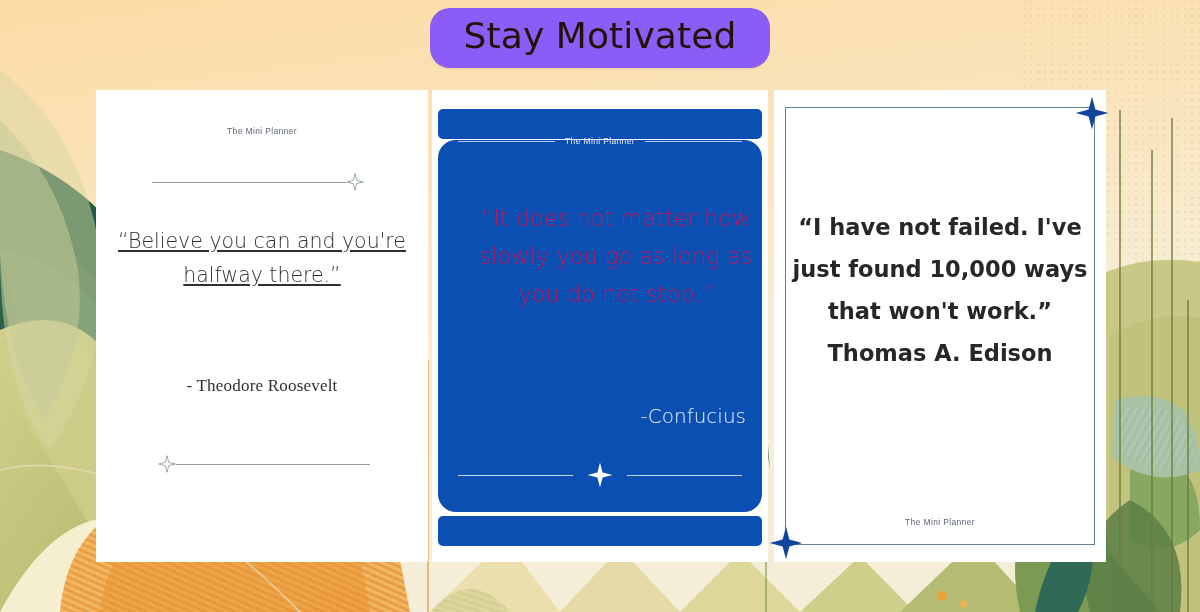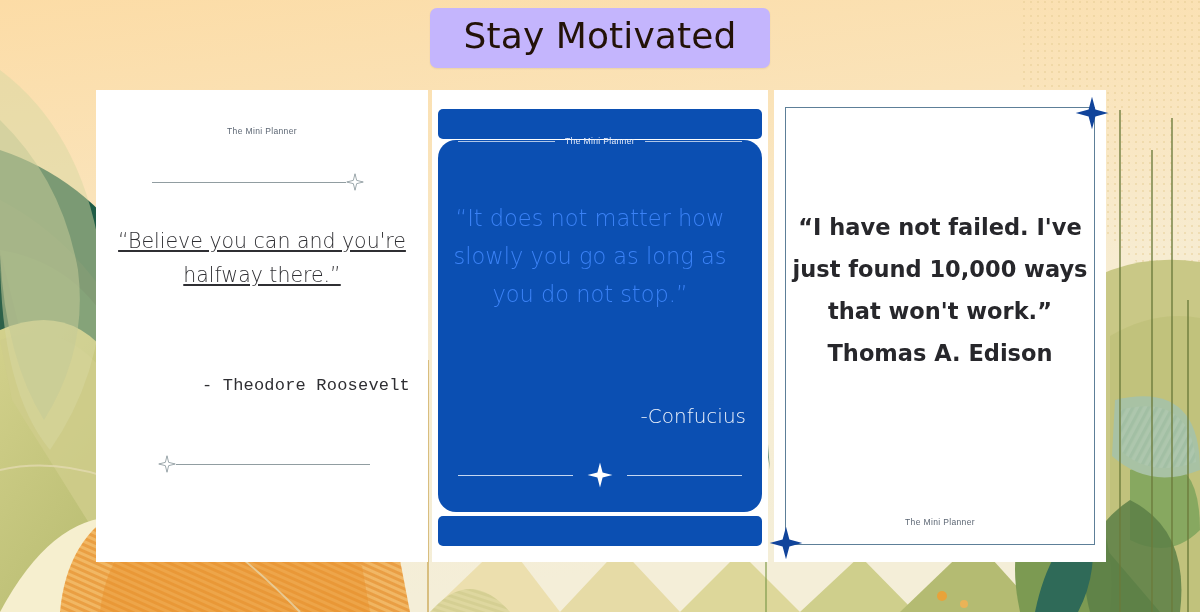--- a/index.html
+++ b/index.html
@@ -13,22 +13,22 @@
 
   
   #bg { position:absolute; inset:0; width:1200px; height:612px; }
 
   
   .badge-wrap {
     position:absolute; top:8px; left:0; width:1200px;
     display:flex; justify-content:center; z-index:40;
   }
   .badge {
-    background:#c4b5fd;
-    border-radius:7px;
+    background:#8b5cf6;
+    border-radius:20px;
     padding:10px 34px 14px 34px;
     font-size:36px;
     line-height:1.0;
     color:#231208;
     letter-spacing:0.1px;
     font-family:"DejaVu Sans", sans-serif;
     box-shadow:0 1px 2px rgba(0,0,0,.07);
   }
 
   
@@ -67,22 +67,22 @@
     text-align:center;
     font-family:"DejaVu Sans", sans-serif;
     font-weight:300;
     font-size:20.5px;
     line-height:34px;
     color:#2f2f33;
     text-decoration:underline;
   }
   .c1-author {
     position:absolute; top:286px; left:18px; width:296px;
-    text-align:right;
-    font-family:Liberation Mono, monospace;
+    text-align:center;
+    font-family:Liberation Serif, serif;
     font-weight:300;
     font-size:17px;
     color:#2f2f33;
     letter-spacing:.2px;
   }
 
   
   .c2-bar-top {
     position:absolute; top:19px; left:6px; right:6px; height:30px;
     background:#0b4fb2; border-radius:5px;
@@ -97,27 +97,27 @@
   }
   .c2-title-row {
     position:absolute; top:44px; left:26px; right:26px; height:14px;
     display:flex; align-items:center; gap:10px; z-index:5;
   }
   .c2-title-row .rule-w { flex:1; height:1px; background:#d8e3f5; opacity:.8; }
   .c2-title {
     font-size:8.5px; color:#e8eefb; letter-spacing:.35px; white-space:nowrap;
   }
   .c2-quote {
-    position:absolute; top:109px; left:12px; width:292px;
+    position:absolute; top:109px; left:38px; width:292px;
     text-align:center;
     font-family:"DejaVu Sans", sans-serif;
     font-weight:300;
     font-size:22.5px;
     line-height:38px;
-    color:#3b82f6;
+    color:#be185d;
     z-index:5;
   }
   .c2-author {
     position:absolute; top:314px; left:22px; width:292px;
     text-align:right;
     font-family:"DejaVu Sans", sans-serif;
     font-weight:300;
     font-size:20px;
     color:#eef3fc;
     z-index:5;

